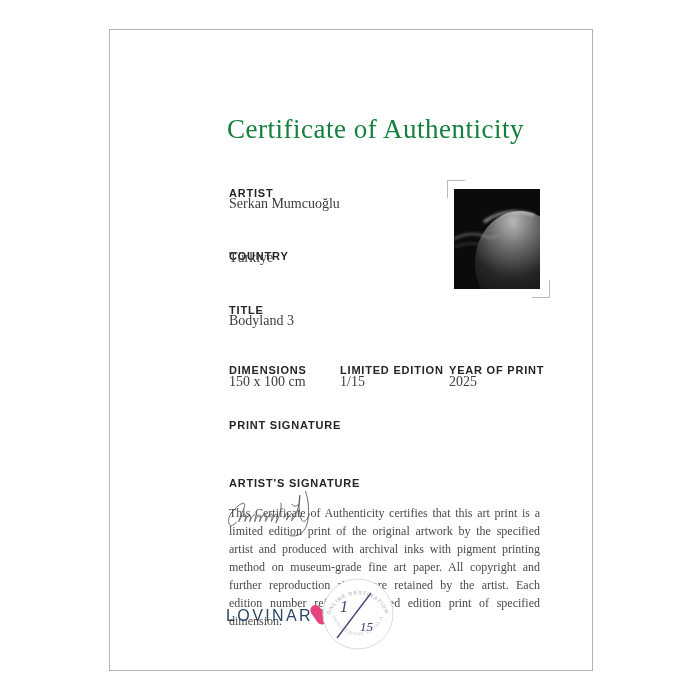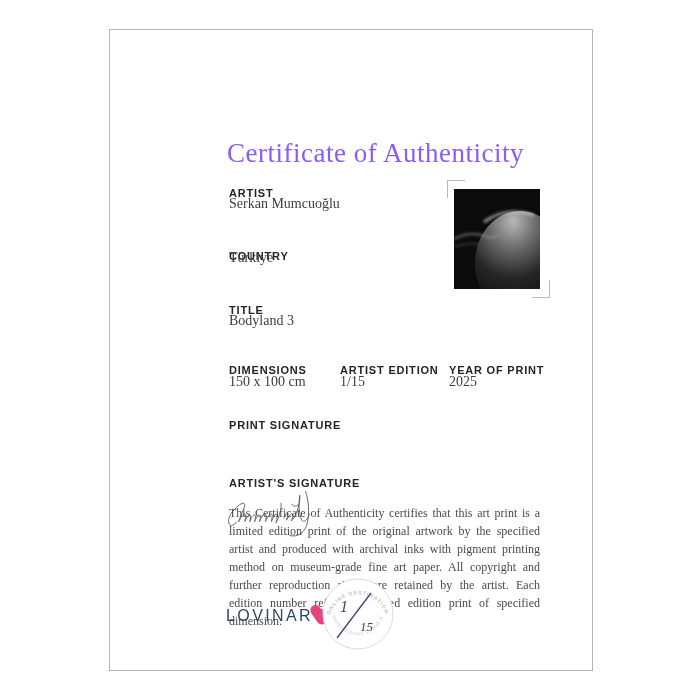--- a/index.html
+++ b/index.html
@@ -1,21 +1,21 @@
 <!DOCTYPE html>
 <html><head>
 <meta charset="utf-8">
 <style>
   html,body{margin:0;padding:0;background:#ffffff;}
   .canvas{position:relative;width:700px;height:700px;background:#ffffff;overflow:hidden;
           font-family:"Liberation Sans",sans-serif;}
   .page{position:absolute;left:109px;top:29px;width:482px;height:640px;
         background:#ffffff;border:1px solid #b3b3b3;}
-  .doc-title{position:absolute;left:117px;top:108px;font-family:"Liberation Serif",serif;
-             font-size:27px;letter-spacing:.5px;color:#8b5cf6;font-weight:400;white-space:nowrap;text-align:center;}
+  .doc-title{position:absolute;left:117px;top:84px;font-family:"Liberation Serif",serif;
+             font-size:27px;letter-spacing:.5px;color:#15803d;font-weight:400;white-space:nowrap;text-align:center;}
   .field-label{position:absolute;font-size:11px;font-weight:700;letter-spacing:.8px;
                color:#242424;white-space:nowrap;}
   .field-value{position:absolute;font-family:"Liberation Serif",serif;font-size:14px;
                color:#3d3d3d;white-space:nowrap;}
   .disclaimer{position:absolute;left:119px;top:474px;width:311px;
               font-family:"Liberation Serif",serif;font-size:12px;line-height:18px;
               color:#4a4a4a;text-align:justify;text-align-last:justify;}
   .artwork{position:absolute;left:344px;top:159px;width:86px;height:100px;display:block;}
   .bracket{position:absolute;width:17px;height:17px;}
   .bracket.tl{left:337px;top:150px;border-left:1px solid #b8b8b8;border-top:1px solid #b8b8b8;}
@@ -66,21 +66,21 @@
     </svg>
 
     <div class="field-label" style="left:119px;top:220px">COUNTRY</div>
     <div class="field-value" style="left:119px;top:220px">Türkiye</div>
 
     <div class="field-label" style="left:119px;top:274px">TITLE</div>
     <div class="field-value" style="left:119px;top:283px">Bodyland 3</div>
 
     <div class="field-label" style="left:119px;top:334px">DIMENSIONS</div>
     <div class="field-value" style="left:119px;top:344px">150 x 100 cm</div>
-    <div class="field-label" style="left:230px;top:334px">ARTIST EDITION</div>
+    <div class="field-label" style="left:230px;top:334px">LIMITED EDITION</div>
     <div class="field-value" style="left:230px;top:344px">1/15</div>
     <div class="field-label" style="left:339px;top:334px">YEAR OF PRINT</div>
     <div class="field-value" style="left:339px;top:344px">2025</div>
 
     <div class="field-label" style="left:119px;top:389px">PRINT SIGNATURE</div>
 
     <div class="field-label" style="left:119px;top:447px">ARTIST'S SIGNATURE</div>
     <svg class="signature-svg" viewBox="0 0 120 52" aria-hidden="true">
       <g fill="none" stroke="#3a3a3a" stroke-width=".9" stroke-linecap="round" opacity=".85">
         <path d="M14 36 C6 46 2 34 10 25 C17 17 25 13 21 23 C18 30 14 40 17 34 C19 29 23 26 23 30 C23 34 21 38 23 34 C25 29 28 27 28 31 C28 35 26 38 28 34 C30 29 33 27 33 31 C33 35 31 38 33 34 C35 29 38 27 38 31 C38 35 36 38 38 34 C40 29 43 26 44 30 C44 34 42 38 44 34 C47 28 50 26 50 30 C50 34 48 38 50 34 C52 29 55 26 55 30 C55 35 52 40 55 35 C57 30 60 22 59 17"></path>

